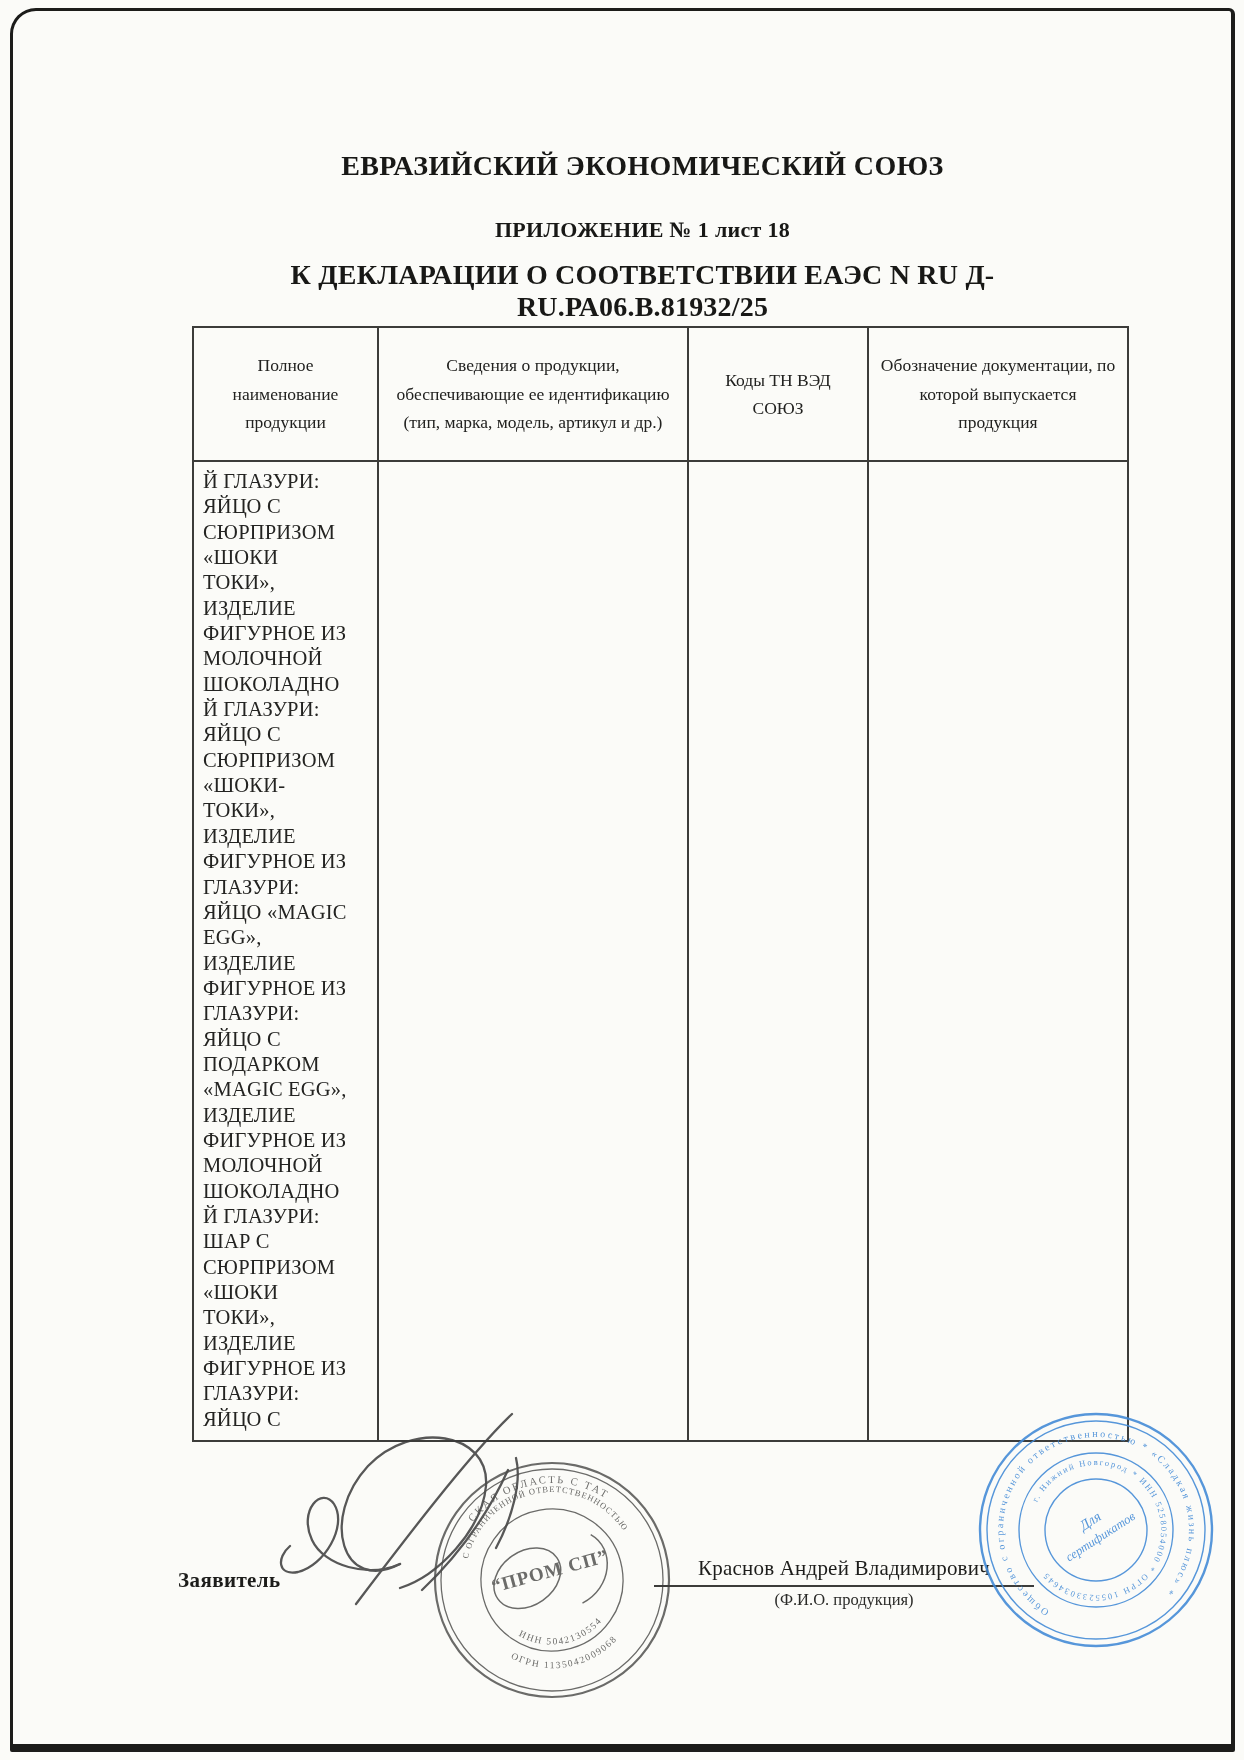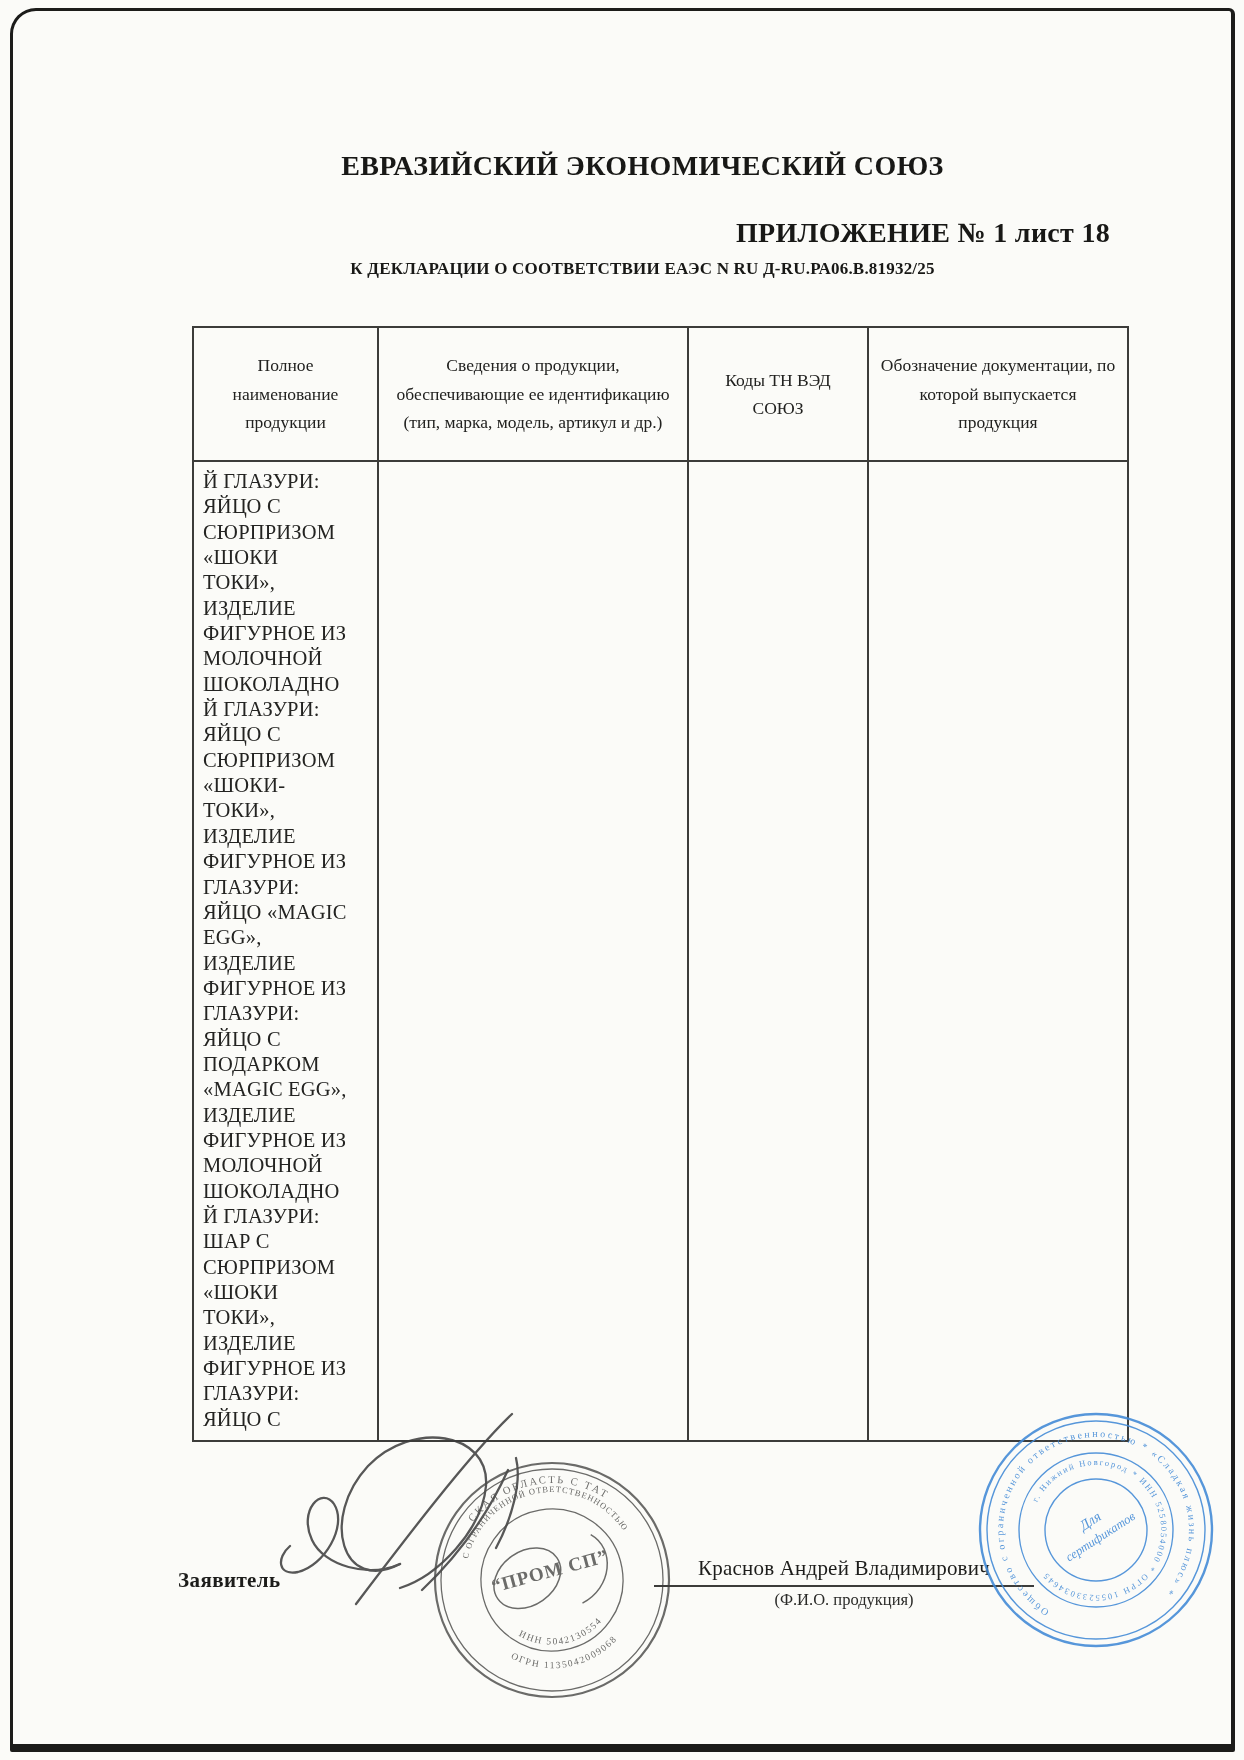--- a/index.html
+++ b/index.html
@@ -11,22 +11,22 @@
   .page-frame{
     position:absolute;left:10px;top:8px;right:9px;bottom:8px;
     border:3px solid #1c1c1a;border-right-width:4px;border-bottom-width:8px;
     border-radius:26px 6px 2px 2px;pointer-events:none;
   }
   .title{
     position:absolute;left:175px;width:935px;text-align:center;
     font-weight:bold;color:#181816;
   }
   #title1{top:150px;font-size:28px;letter-spacing:.4px;}
-  #title2{top:217px;font-size:28px;letter-spacing:.3px;text-align:right;}
-  #title3{top:259px;font-size:17px;letter-spacing:.2px;}
+  #title2{top:217px;font-size:22px;letter-spacing:.3px;}
+  #title3{top:259px;font-size:28px;letter-spacing:.2px;}
 
   table.decl{
     position:absolute;left:192px;top:326px;width:935px;
     border-collapse:collapse;table-layout:fixed;
   }
   table.decl th,table.decl td{border:2px solid #3c3c3a;}
   table.decl thead tr{height:134px;}
   table.decl th{
     font-weight:normal;font-size:17.5px;line-height:1.62;
     text-align:center;vertical-align:middle;padding:4px 10px;color:#222220;

